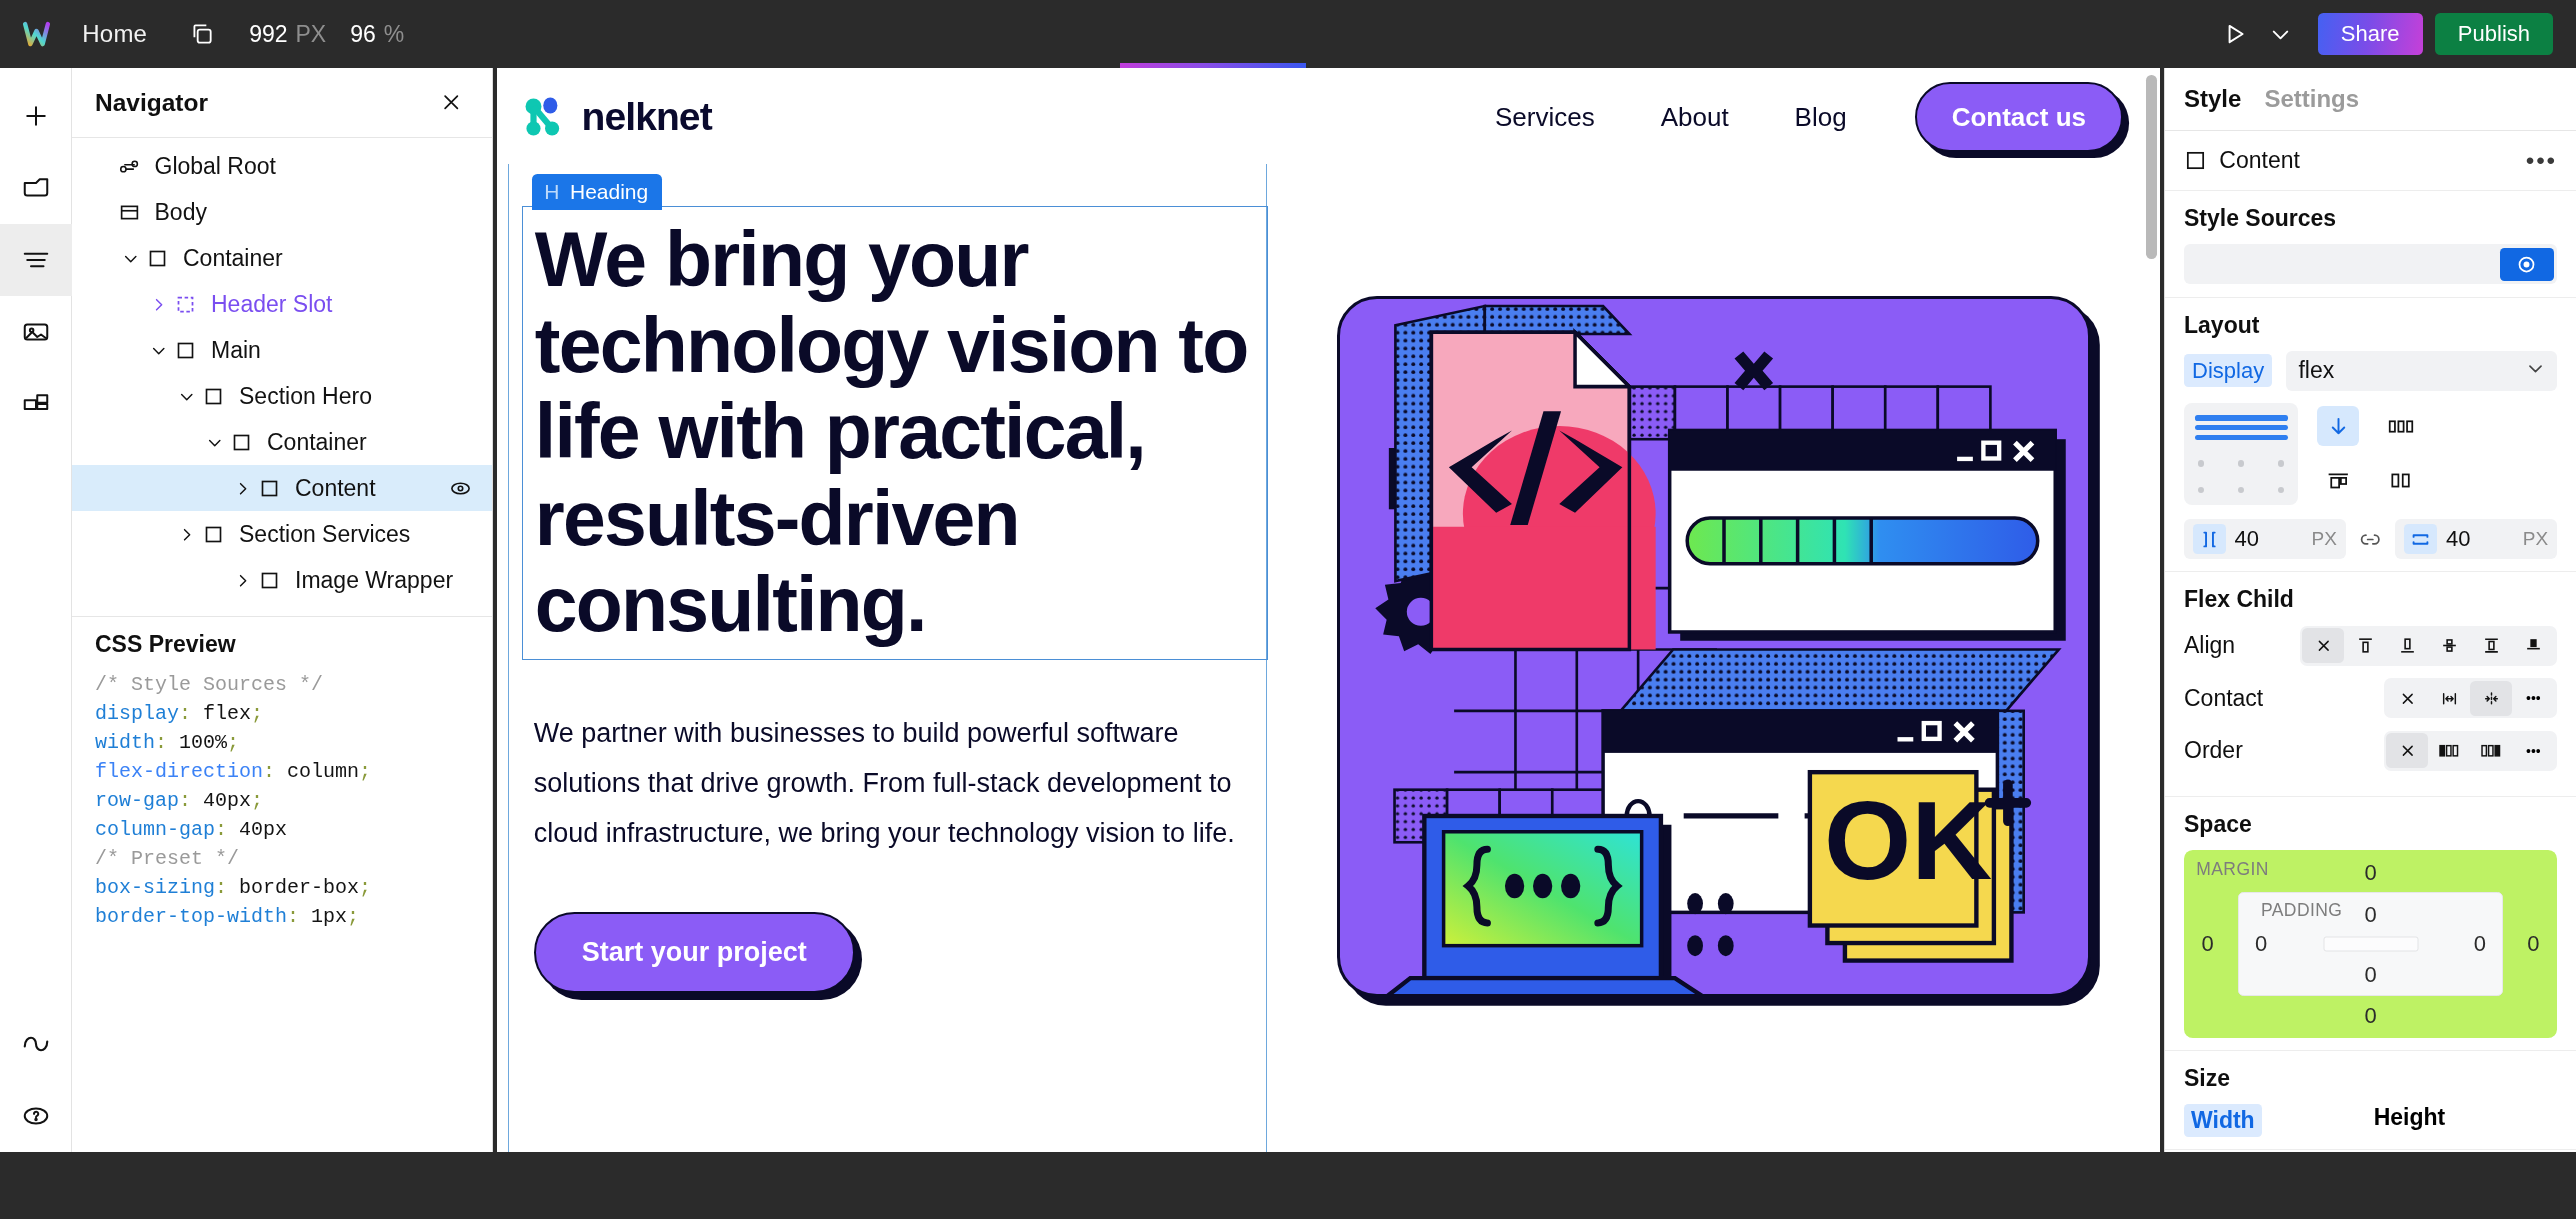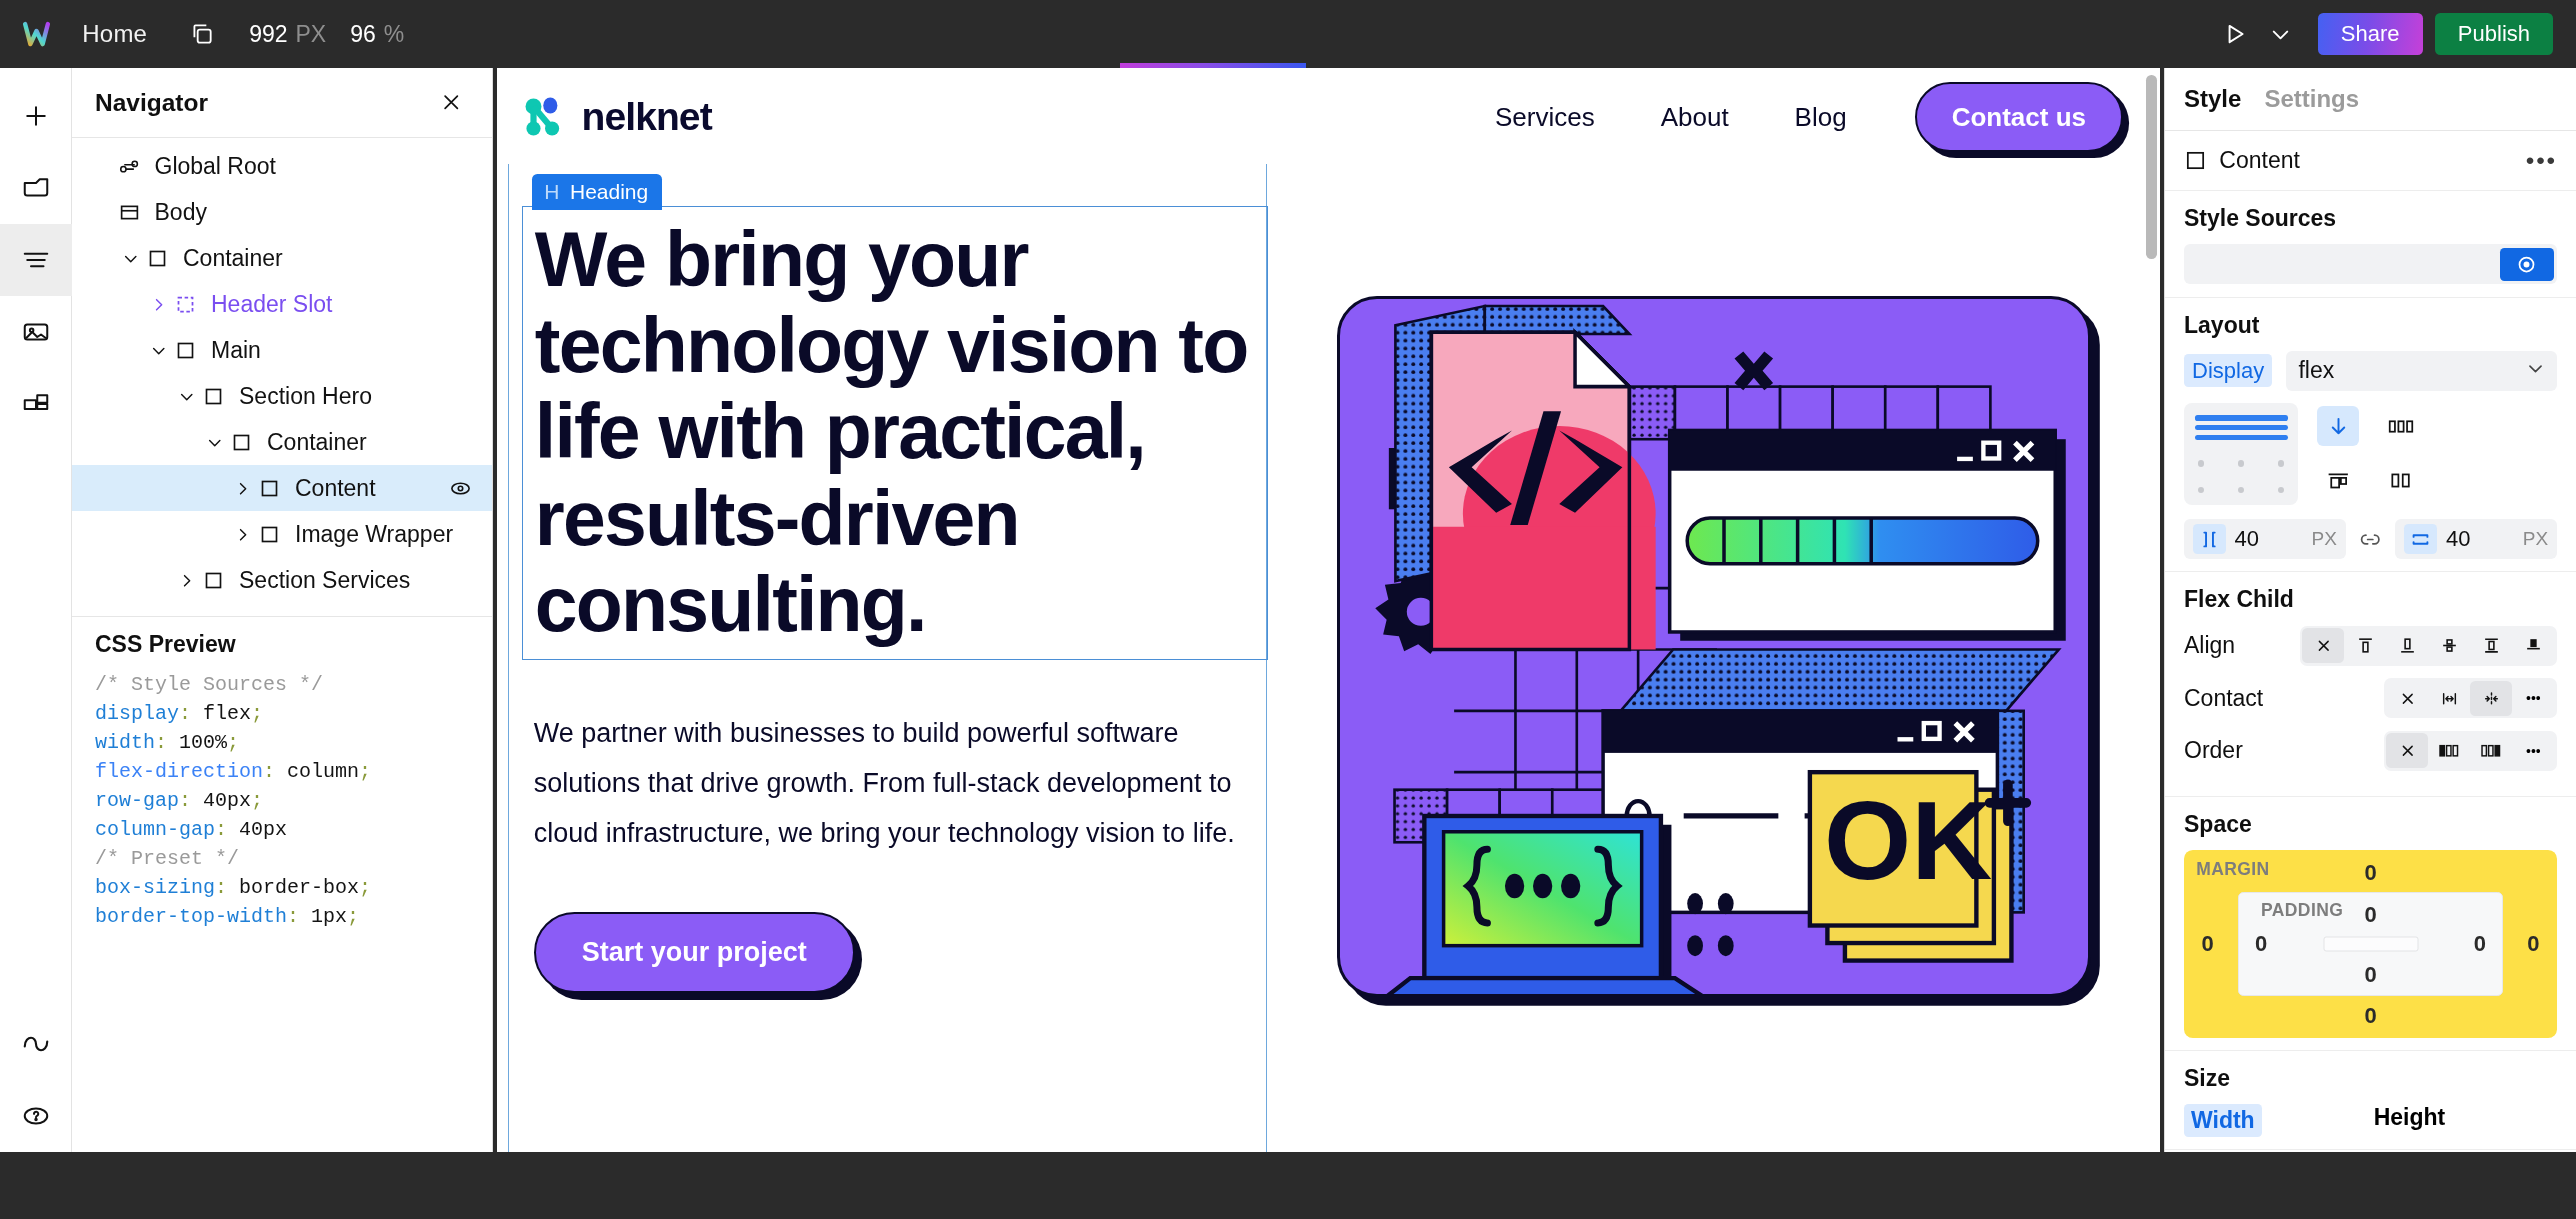--- a/index.html
+++ b/index.html
@@ -209,22 +209,22 @@
   .gap-ico { width: 33px; height: 30px; display:flex;align-items:center;justify-content:center;border-radius:4.4px; }
   .gap-ico.on { background: #d6e8fd; }
   .gap-num { font-size: 22px; color: #0f0f0f; }
   .gap-unit { margin-left: auto; font-size: 19px; color: #8a8a8a; }
   .link-ico { width: 32px; display:flex;align-items:center;justify-content:center; }
   .fc-row { display: flex; align-items: center; margin-bottom: 12.3px; }
   .fc-lbl { font-size: 23px; color: #0f0f0f; width: 114px; flex: 0 0 114px; }
   .seg { margin-left: auto; background: #f1f2f4; border-radius: 7px; display: flex; align-items: center; padding: 2.6px; }
   .seg-b { width: 42px; height: 35px; display:flex;align-items:center;justify-content:center; border-radius: 5.3px; }
   .seg-b.on { background: #e2e3e6; }
-  .space-box { position: relative; background: #fde047; border-radius: 8.8px; height: 188px;
-               display: flex; align-items: center; justify-content: center; font-weight: bold; }
+  .space-box { position: relative; background: #bef264; border-radius: 8.8px; height: 188px;
+               display: flex; align-items: center; justify-content: center; }
   .sb-tag { position: absolute; font-size: 17.5px; color: #7d7d7d; letter-spacing: 0.4px; }
   .pad-box { position: absolute; left: 54px; right: 54px; top: 42px; bottom: 42px;
              border: 1.8px solid #e7e8ea; border-radius: 5.3px; background: #f7f8f9; }
   .pad-inner { position: absolute; left: 50%; top: 50%; transform: translate(-50%,-50%);
                width: 95px; height: 15px; border: 0.9px solid #e3e4e6; background:#fcfcfd; border-radius: 2.6px;}
   .sv { position: absolute; font-size: 22px; color: #2b2b2b; }
   .size-row { display: flex; gap: 16px; }
   .size-lbl { font-size: 23px; font-weight: bold; }
   .size-lbl.blue { color: #1168e3; background: #dbeafe; padding: 2.6px 7px; border-radius: 4.4px; font-weight: bold;}
 </style>
@@ -435,45 +435,45 @@
               </svg>
             </span>
             <span class="tlabel">Content</span>
             <span class="tree-eye">
               <svg width="23" height="23" viewBox="0 0 24 24" fill="none" stroke="#121212" stroke-width="1.7">
                 <ellipse cx="12" cy="12" rx="9" ry="5.5"></ellipse>
                 <circle cx="12" cy="12" r="2.3"></circle>
               </svg>
             </span>
           </div>
+          <div class="tree-row" style="padding-left: 102px;">
+            <span class="tw">
+              <svg width="17.5" height="17.5" viewBox="0 0 24 24" fill="none" stroke="#121212" stroke-width="2" stroke-linecap="round" stroke-linejoin="round">
+                <path d="M9 5l7 7-7 7"></path>
+              </svg>
+            </span>
+            <span class="ti">
+              <svg width="21" height="21" viewBox="0 0 24 24" fill="none" stroke="#121212" stroke-width="1.9">
+                <rect x="4" y="4" width="16" height="16"></rect>
+              </svg>
+            </span>
+            <span class="tlabel">Section Services</span>
+          </div>
           <div class="tree-row" style="padding-left: 158px;">
             <span class="tw">
               <svg width="17.5" height="17.5" viewBox="0 0 24 24" fill="none" stroke="#121212" stroke-width="2" stroke-linecap="round" stroke-linejoin="round">
                 <path d="M9 5l7 7-7 7"></path>
               </svg>
             </span>
             <span class="ti">
               <svg width="21" height="21" viewBox="0 0 24 24" fill="none" stroke="#121212" stroke-width="1.9">
                 <rect x="4" y="4" width="16" height="16"></rect>
               </svg>
             </span>
             <span class="tlabel">Image Wrapper</span>
-          </div>
-          <div class="tree-row" style="padding-left: 102px;">
-            <span class="tw">
-              <svg width="17.5" height="17.5" viewBox="0 0 24 24" fill="none" stroke="#121212" stroke-width="2" stroke-linecap="round" stroke-linejoin="round">
-                <path d="M9 5l7 7-7 7"></path>
-              </svg>
-            </span>
-            <span class="ti">
-              <svg width="21" height="21" viewBox="0 0 24 24" fill="none" stroke="#121212" stroke-width="1.9">
-                <rect x="4" y="4" width="16" height="16"></rect>
-              </svg>
-            </span>
-            <span class="tlabel">Section Services</span>
           </div>
           <div class="tree-row" style="padding-left: 102px;">
             <span class="tw">
               <svg width="17.5" height="17.5" viewBox="0 0 24 24" fill="none" stroke="#121212" stroke-width="2" stroke-linecap="round" stroke-linejoin="round">
                 <path d="M9 5l7 7-7 7"></path>
               </svg>
             </span>
             <span class="ti">
               <svg width="21" height="21" viewBox="0 0 24 24" fill="none" stroke="#121212" stroke-width="1.9">
                 <rect x="4" y="4" width="16" height="16"></rect>

